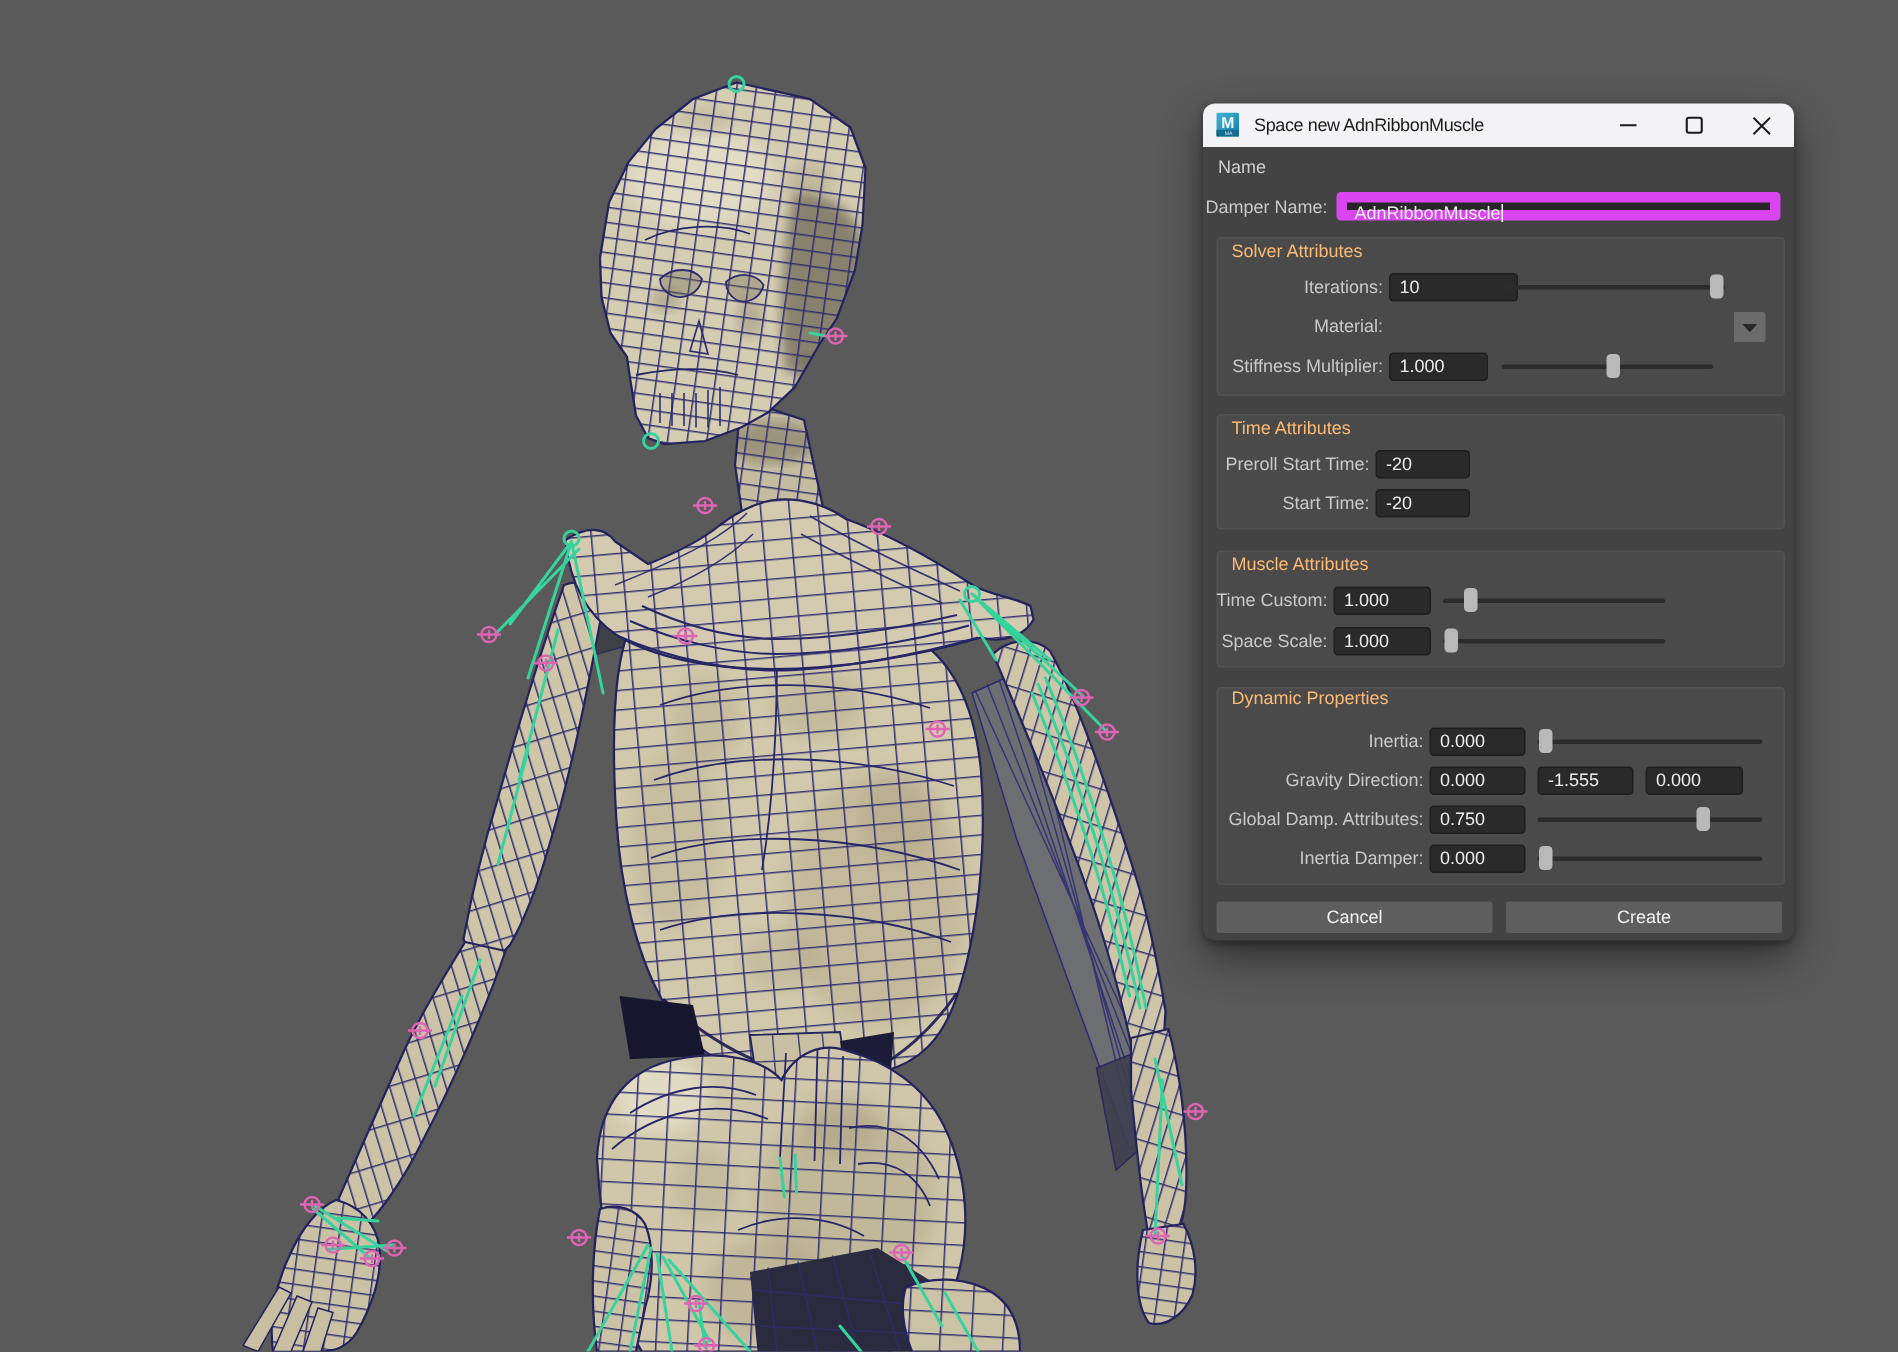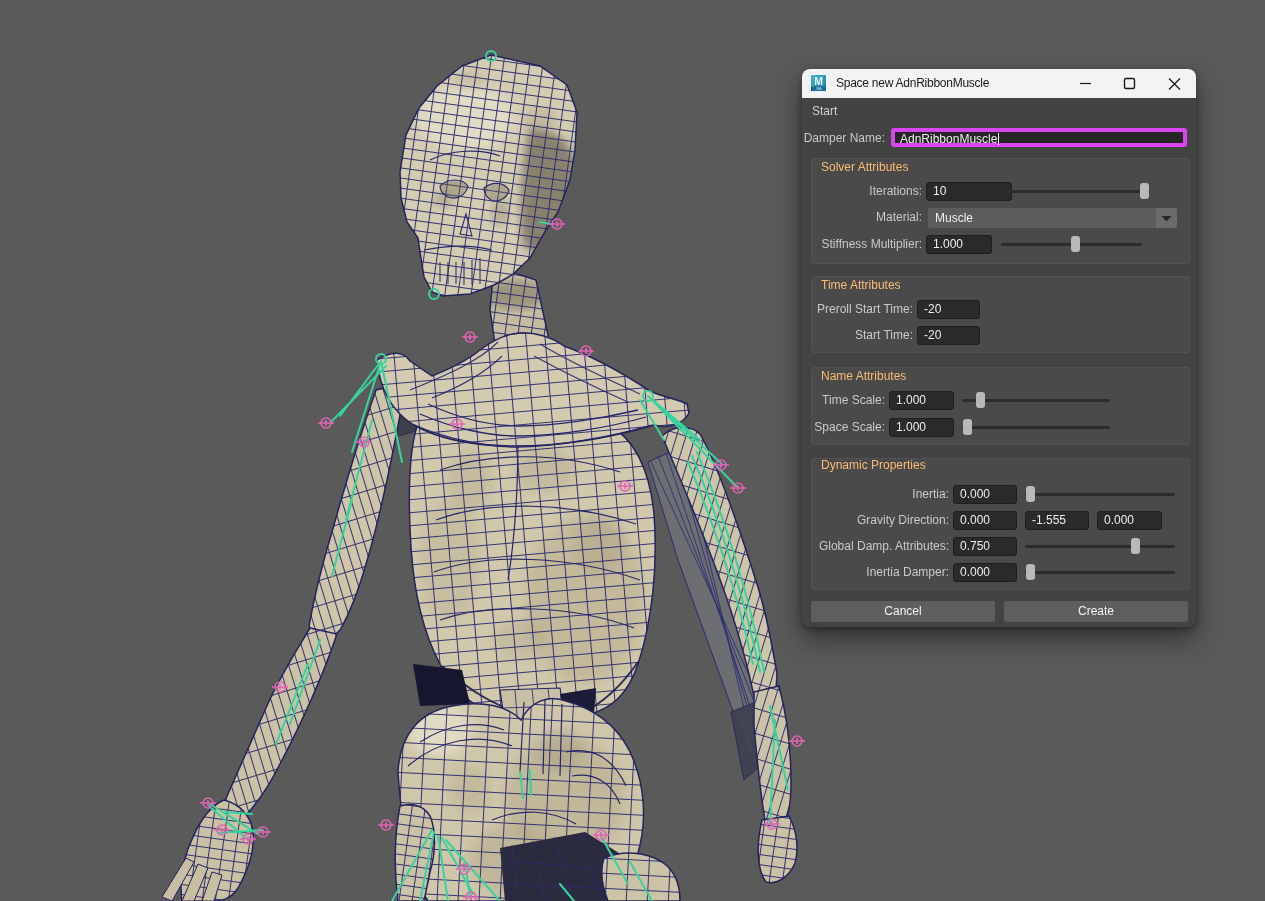--- a/index.html
+++ b/index.html
@@ -263,53 +263,52 @@
       <path d="M17 14.5 H28" stroke="#1a1a1a" stroke-width="1.2"></path>
     </svg>
     <svg class="wbtn" style="left:305px" viewBox="0 0 44 29">
       <rect x="17.5" y="9.5" width="10" height="10" rx="1.5" fill="none" stroke="#1a1a1a" stroke-width="1.4"></rect>
     </svg>
     <svg class="wbtn" style="left:350px" viewBox="0 0 44 29">
       <path d="M17 9.5 L28 20.5 M28 9.5 L17 20.5" stroke="#1a1a1a" stroke-width="1.3"></path>
     </svg>
   </div>
 
-  <div style="position:absolute;left:10px;top:35px;font-size:12px;color:#cfcfcf">Start</div>
+  <div style="position:absolute;left:10px;top:35px;font-size:12px;color:#cfcfcf">Name</div>
 
   <div class="lbl" style="left:0px;top:62px;width:83px">Damper Name:</div>
-  <div class="fld" style="left:89px;top:59px;width:296px;border:4px solid #d946ef;background:#262626;padding-left:5px;line-height:15px">AdnRibbonMuscle<span class="caret"></span></div>
+  <div class="fld" style="left:89px;top:59px;width:296px;border:7px solid #d946ef;background:#262626;padding-left:5px;line-height:15px">AdnRibbonMuscle<span class="caret"></span></div>
 
   <div class="grp" style="top:89px;height:106px"></div>
   <div class="glbl" style="left:19px;top:91px">Solver Attributes</div>
   <div class="lbl" style="left:0;top:115px;width:120px">Iterations:</div>
   <div class="fld" style="left:124px;top:113px;width:86px">10</div>
   <div class="groove" style="left:199px;top:121px;width:149px"></div>
   <div class="knob" style="left:338px;top:114px"></div>
   <div class="lbl" style="left:0;top:141px;width:120px">Material:</div>
-  <div style="position:absolute;left:126px;top:139px;width:228px;height:20px;background:#5c5c5c;border-radius:2px 0 0 2px;color:#efefef;font-size:12px;line-height:20px;padding-left:7px">Muscle</div>
   <div style="position:absolute;left:354px;top:139px;width:21px;height:20px;background:#6b6b6b;border-radius:0 2px 2px 0">
     <svg width="21" height="20">
         <path d="M5.5 8 L15.5 8 L10.5 13.5 Z" fill="#262626"></path>
       </svg>
   </div>
   <div class="lbl" style="left:0;top:168px;width:120px">Stiffness Multiplier:</div>
   <div class="fld" style="left:124px;top:166px;width:66px">1.000</div>
   <div class="groove" style="left:199px;top:174px;width:141px"></div>
   <div class="knob" style="left:269px;top:167px"></div>
 
   <div class="grp" style="top:207px;height:77px"></div>
   <div class="glbl" style="left:19px;top:209px">Time Attributes</div>
   <div class="lbl" style="left:0;top:233px;width:111px">Preroll Start Time:</div>
   <div class="fld" style="left:115px;top:231px;width:63px">-20</div>
   <div class="lbl" style="left:0;top:259px;width:111px">Start Time:</div>
   <div class="fld" style="left:115px;top:257px;width:63px">-20</div>
 
   <div class="grp" style="top:298px;height:78px"></div>
-  <div class="glbl" style="left:19px;top:300px">Name Attributes</div>
-  <div class="lbl" style="left:0;top:324px;width:83px">Time Scale:</div>
+  <div class="glbl" style="left:19px;top:300px">Muscle Attributes</div>
+  <div class="lbl" style="left:0;top:324px;width:83px">Time Custom:</div>
   <div class="fld" style="left:87px;top:322px;width:65px">1.000</div>
   <div class="groove" style="left:160px;top:330px;width:148px"></div>
   <div class="knob" style="left:174px;top:323px"></div>
   <div class="lbl" style="left:0;top:351px;width:83px">Space Scale:</div>
   <div class="fld" style="left:87px;top:349px;width:65px">1.000</div>
   <div class="groove" style="left:160px;top:357px;width:148px"></div>
   <div class="knob" style="left:161px;top:350px"></div>
 
   <div class="grp" style="top:389px;height:132px"></div>
   <div class="glbl" style="left:19px;top:389px">Dynamic Properties</div>

